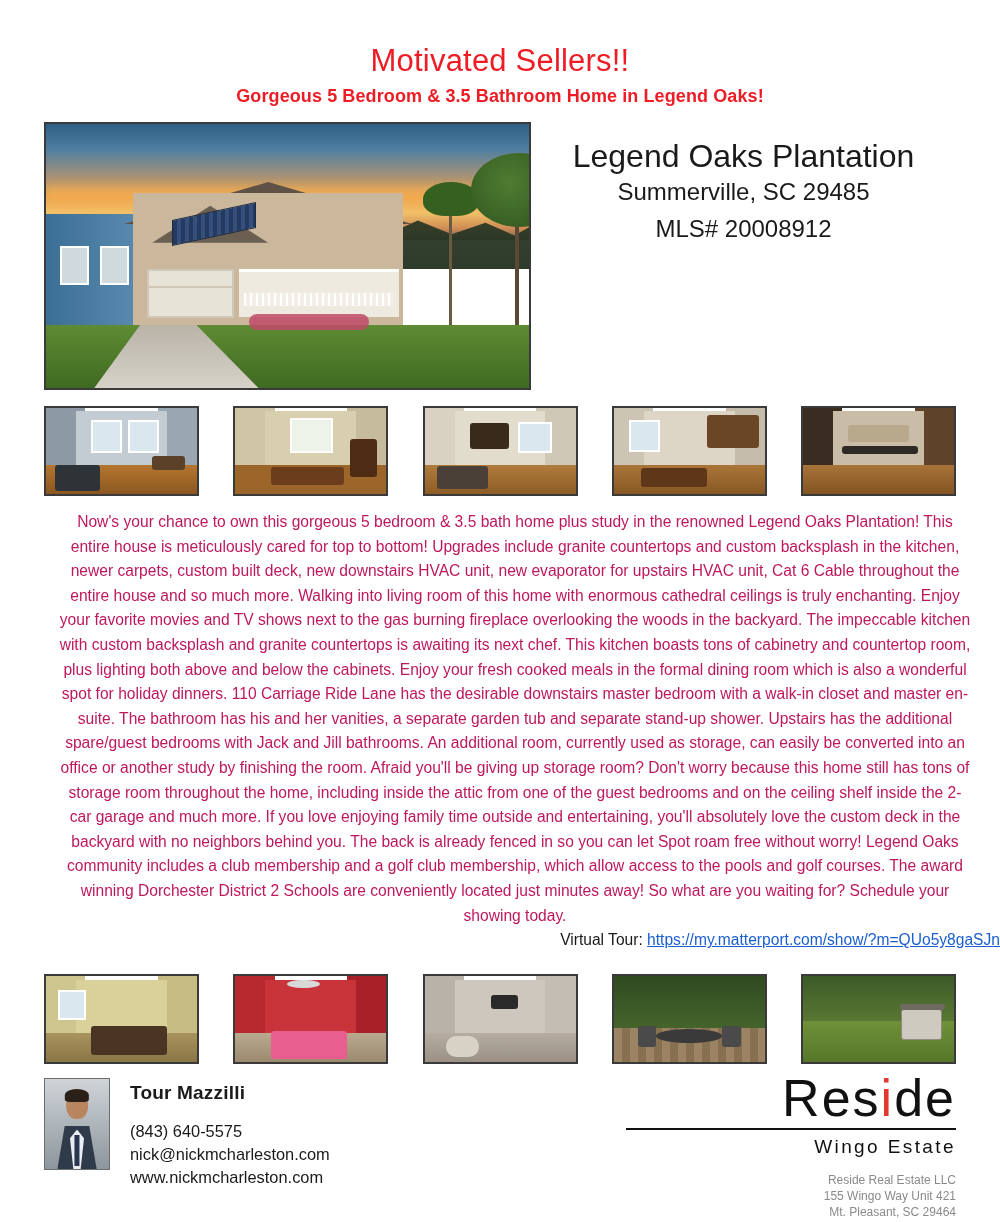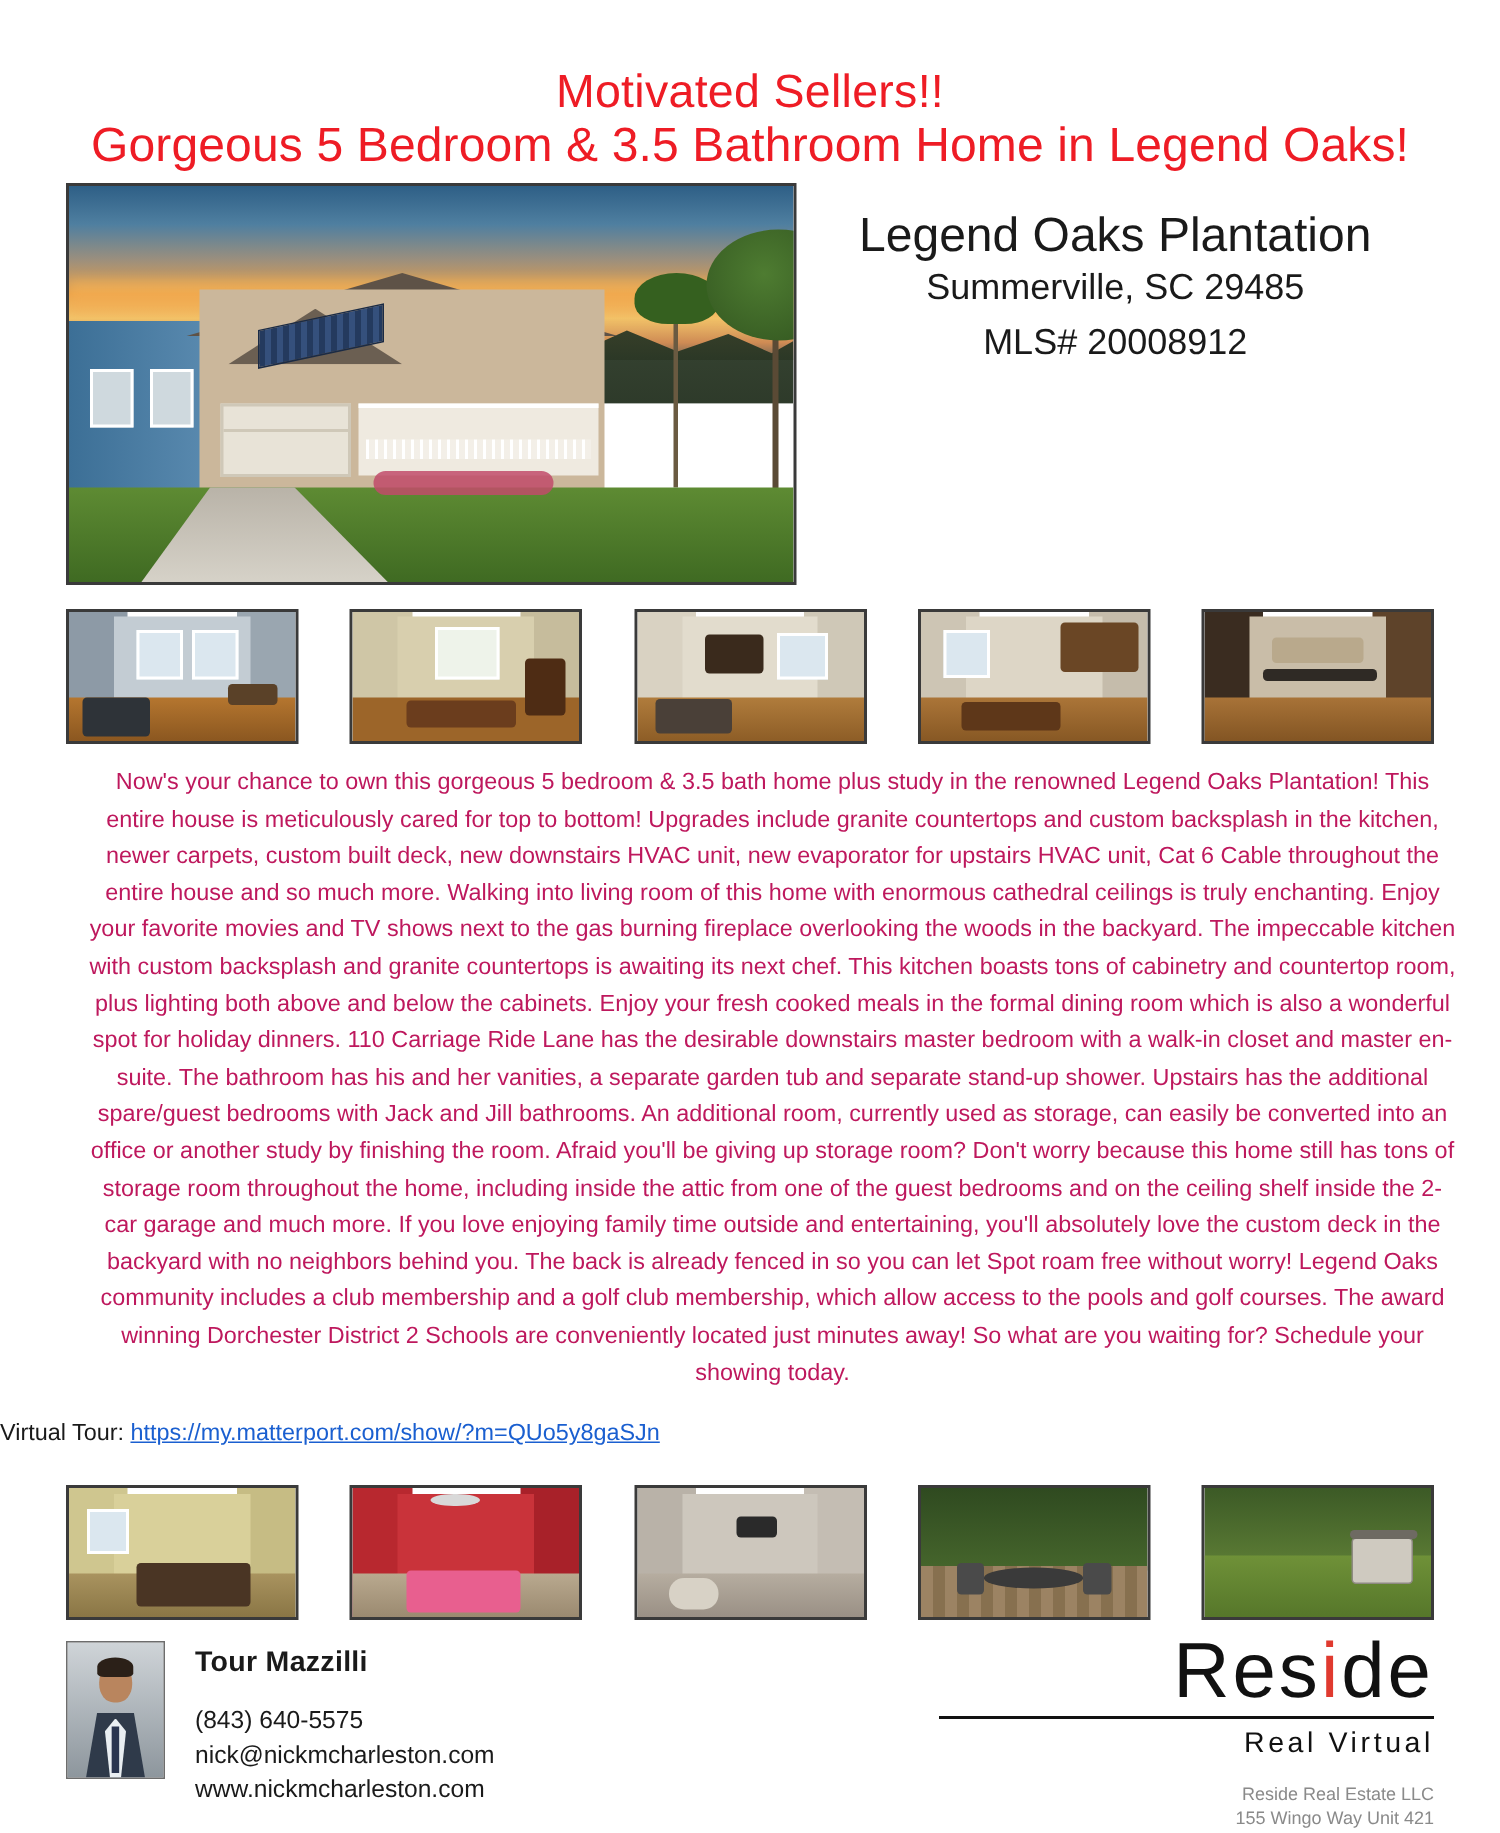--- a/index.html
+++ b/index.html
@@ -28,23 +28,24 @@
     color: #ee1c25;
     padding-top: 14px;
     margin-top: 28px;
   }
   .headline .line1 {
     font-size: 31px;
     line-height: 38px;
     letter-spacing: 0.2px;
   }
   .headline .line2 {
-    font-size: 32px;
+    font-size: 18px;
     line-height: 33px;
     letter-spacing: 0.1px;
+    font-weight: bold;
   }
 
   
   .hero-row {
     display: flex;
     align-items: flex-start;
     padding: 9px 44px 0 44px;
     box-sizing: border-box;
   }
   .hero-photo {
@@ -218,24 +219,23 @@
 
   
   .desc {
     padding: 14px 28px 0 58px;
     font-size: 15.6px;
     line-height: 24.6px;
     text-align: center;
     color: #be185d;
   }
   .tour {
-    text-align: left;
+    text-align: right;
     font-size: 15.6px;
     line-height: 24px;
-    margin-top: 16px;
   }
   .tour a {
     color: #1a5fd0;
     text-decoration: underline;
   }
 
   
   .footer {
     display: flex;
     align-items: flex-start;
@@ -483,21 +483,21 @@
       <div class="agent-lines">
         <div>(843) 640-5575</div>
         <div>nick@nickmcharleston.com</div>
         <div>www.nickmcharleston.com</div>
       </div>
     </div>
 
     <div class="brand">
       <div class="brand-word"><span>Res</span><span class="brand-dot">i</span><span>de</span></div>
       <div class="brand-rule"></div>
-      <div class="brand-sub">Real Virtual</div>
+      <div class="brand-sub">Wingo Estate</div>
       <div class="brand-addr">
         <div>Reside Real Estate LLC</div>
         <div>155 Wingo Way Unit 421</div>
         <div>Mt. Pleasant, SC 29464</div>
       </div>
     </div>
   </div>
 
 </div>
 

